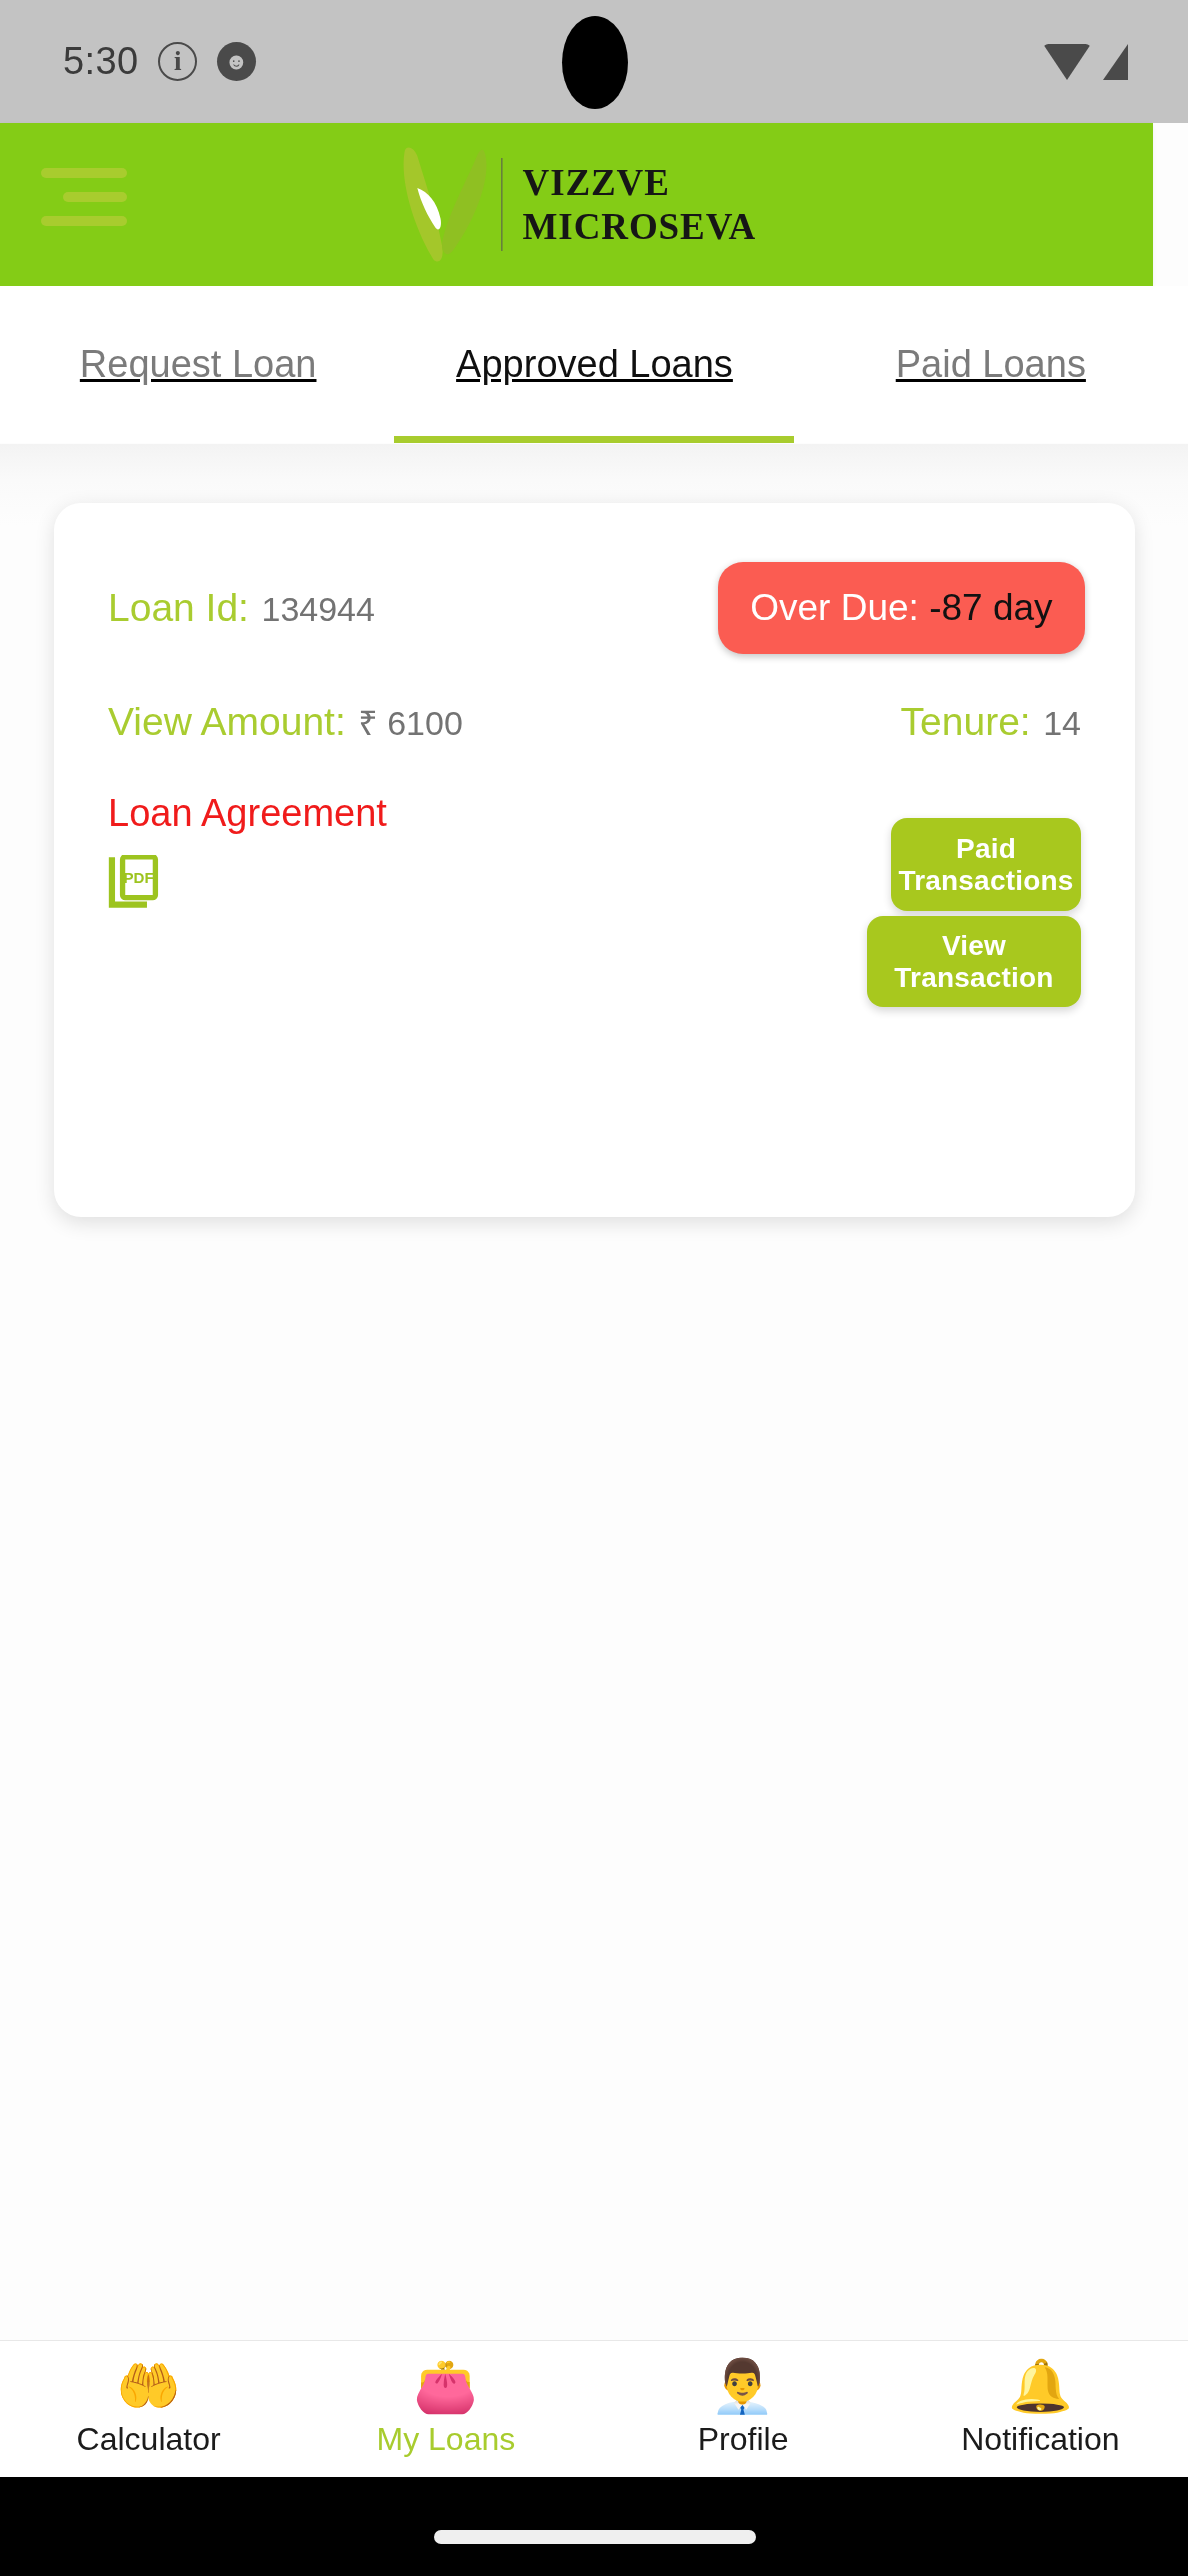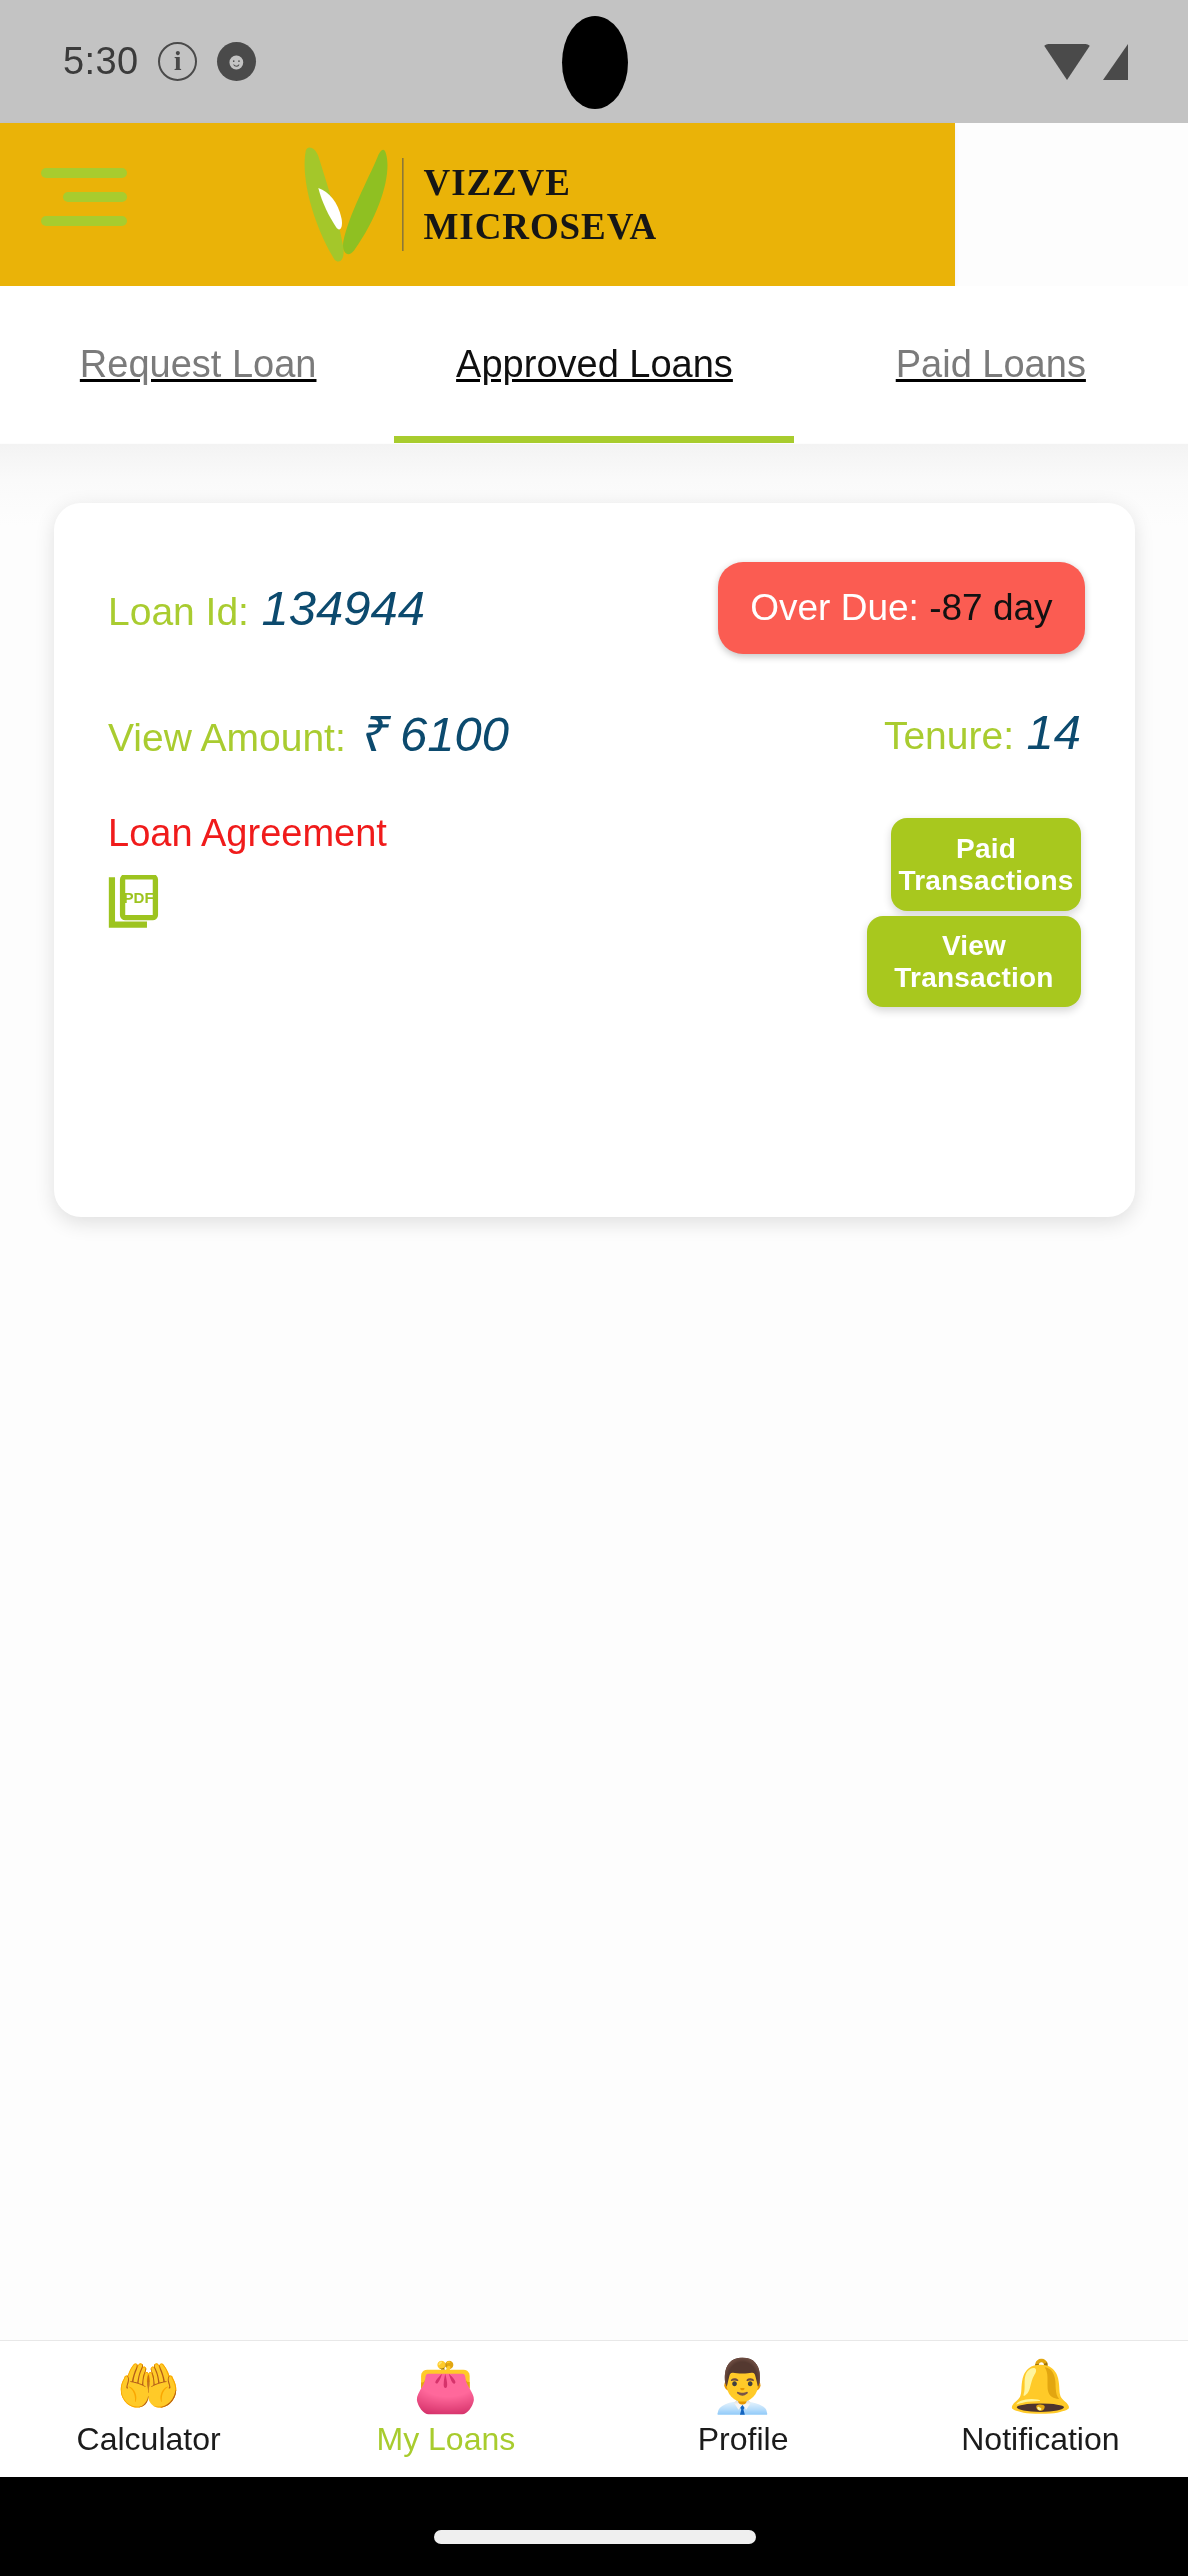--- a/index.html
+++ b/index.html
@@ -38,22 +38,22 @@
     border-radius:5.4px;
   }
   .signal {
     width:0; height:0;
     border-left:25px solid transparent;
     border-bottom:36px solid #4a4a4a;
   }
 
   
   .header {
-    position:absolute; top:123px; left:0; width:955px; height:163px;
-    background:#eab308;
+    position:absolute; top:123px; left:0; width:1153px; height:163px;
+    background:#84cc16;
     display:flex; align-items:center;
     box-shadow:0 1.8px 4.5px rgba(0,0,0,0.06);
     text-decoration:underline;
   }
   .hamburger { position:absolute; left:41px; top:45px; width:86px; height:64px; cursor:pointer; }
   .hamburger i { display:block; height:9.8px; background:#a8cc2e; border-radius:5.4px; }
   .hamburger i:nth-child(1){ width:86px; }
   .hamburger i:nth-child(2){ width:64px; margin:14.3px 0 0 21.5px; }
   .hamburger i:nth-child(3){ width:86px; margin-top:14.3px; }
 
@@ -94,21 +94,21 @@
     position:absolute; top:59px; left:54px; width:1081px; height:714px;
     background:#fff; border-radius:27px;
     box-shadow:0 5.4px 19.7px rgba(0,0,0,0.12);
     padding:50px 54px;
   }
   .row { display:flex; align-items:center; justify-content:space-between; }
   .row1 { margin-top:9px; }
   .row2 { margin-top:45px; }
   .row3 { margin-top:34px; }
   .lbl { color:#a9cc30; font-size:39px; }
-  .val { color:#0c4a6e; font-size:49px;font-style:italic; }
+  .val { color:#737373; font-size:34px; }
   .pair { display:flex; align-items:baseline; gap:12.5px; }
 
   .badge {
     background:#fb5c52; border-radius:25px;
     padding:25px 32px; font-size:37px; white-space:nowrap;
     box-shadow:0 2.7px 7.2px rgba(0,0,0,0.22);
     margin-right:-3.6px;
   }
   .badge .b1 { color:#ffffff; }
   .badge .b2 { color:#111111; }

